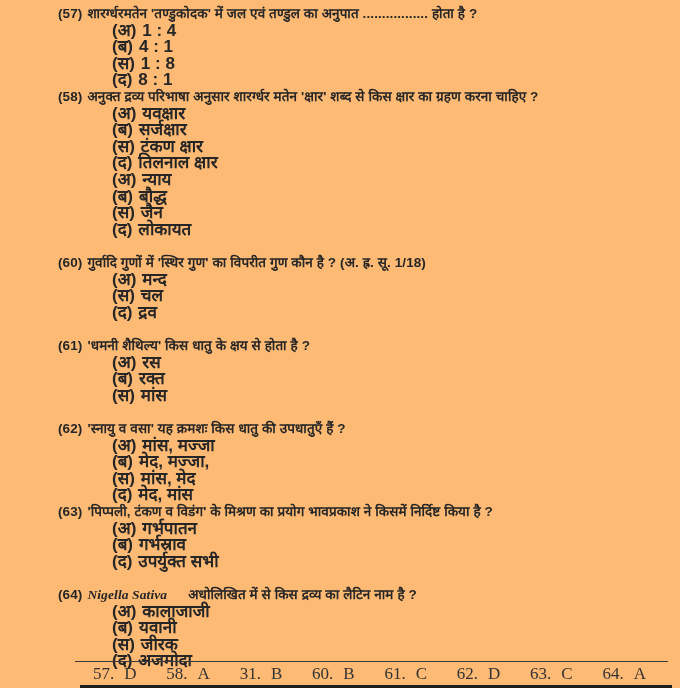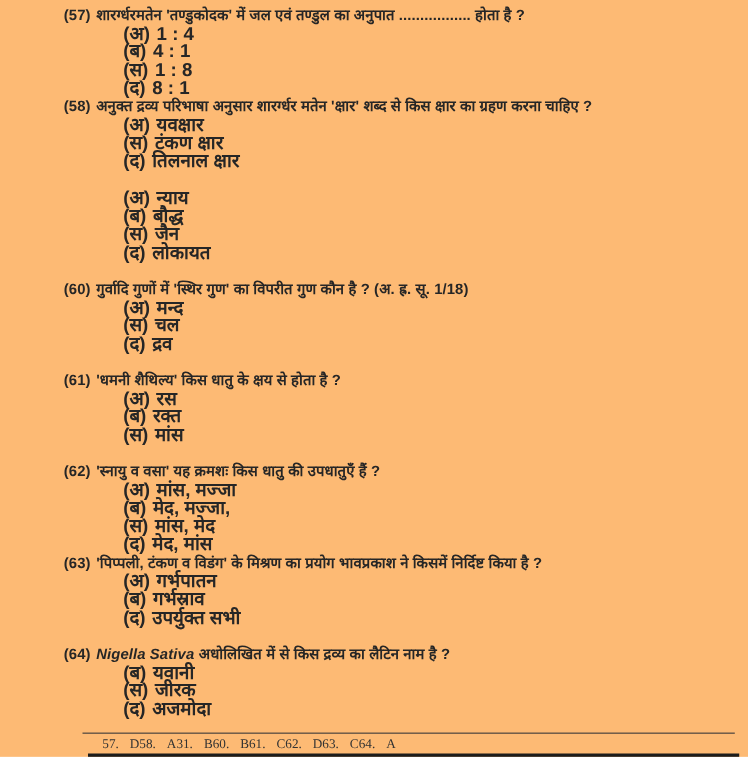--- a/index.html
+++ b/index.html
@@ -22,45 +22,46 @@
   .question { height: 83px; }
   .q-line {
     line-height: 16.6px;
     font-size: 13.5px;
     font-weight: 700;
     white-space: nowrap;
     letter-spacing: 0.1px;
   }
   .q-num { margin-right: 5px; }
   .q-prefix {
-    font-family: Liberation Sans, sans-serif;
+    font-family: Liberation Serif, serif;
     font-style: italic;
     font-weight: 600;
-    margin-right: 4px;
+    margin-right: 21px;
   }
   .q-prefix:empty { display: none; margin: 0; }
   .opt-line {
     line-height: 16.6px;
     font-size: 17px;
     font-weight: 700;
     padding-left: 54px;
     white-space: nowrap;
   }
   .opt-label { margin-right: 6px; }
   .answer-strip {
     position: absolute;
     left: 75px; right: 12px; bottom: 4px;
     border-top: 1.5px solid #3a3a3a;
     padding-top: 2px;
   }
   .answer-row {
     display: flex;
+    justify-content: space-between;
     padding: 0 22px 0 18px;
     font-family: "Liberation Serif", serif;
-    font-size: 12px;
+    font-size: 17px;
     color: #333;
   }
   .answer-cell { white-space: nowrap; }
   .ans-num { margin-right: 10px; }
   .ans-letter { font-weight: 400; }
   .bottom-rule {
     position: absolute;
     left: 80px; right: 8px; bottom: 0;
     height: 3px;
     background: #1c1c1c;
@@ -90,20 +91,23 @@
   </div>
 
   <div class="question">
     <div class="q-line">
       <span class="q-num">(58)</span><span class="q-text">अनुक्त द्रव्य परिभाषा अनुसार शारर्ग्धर मतेन 'क्षार' शब्द से किस क्षार का ग्रहण करना चाहिए ?</span>
     </div>
     <div class="opt-line">
       <span class="opt-label">(अ)</span><span class="opt-text">यवक्षार</span>
     </div>
     <div class="opt-line">
+      <span class="opt-label">(ब)</span><span class="opt-text">सर्जक्षार</span>
+    </div>
+    <div class="opt-line">
       <span class="opt-label">(स)</span><span class="opt-text">टंकण क्षार</span>
     </div>
     <div class="opt-line">
       <span class="opt-label">(द)</span><span class="opt-text">तिलनाल क्षार</span>
     </div>
   </div>
 
   <div class="question">
     <div class="opt-line">
       <span class="opt-label">(अ)</span><span class="opt-text">न्याय</span>
@@ -178,20 +182,23 @@
       <span class="opt-label">(ब)</span><span class="opt-text">गर्भस्राव</span>
     </div>
     <div class="opt-line">
       <span class="opt-label">(द)</span><span class="opt-text">उपर्युक्त सभी</span>
     </div>
   </div>
 
   <div class="question">
     <div class="q-line">
       <span class="q-num">(64)</span><span class="q-prefix">Nigella Sativa</span><span class="q-text">अधोलिखित में से किस द्रव्य का लैटिन नाम है ?</span>
+    </div>
+    <div class="opt-line">
+      <span class="opt-label">(अ)</span><span class="opt-text">कालाजाजी</span>
     </div>
     <div class="opt-line">
       <span class="opt-label">(ब)</span><span class="opt-text">यवानी</span>
     </div>
     <div class="opt-line">
       <span class="opt-label">(स)</span><span class="opt-text">जीरक</span>
     </div>
     <div class="opt-line">
       <span class="opt-label">(द)</span><span class="opt-text">अजमोदा</span>
     </div>

